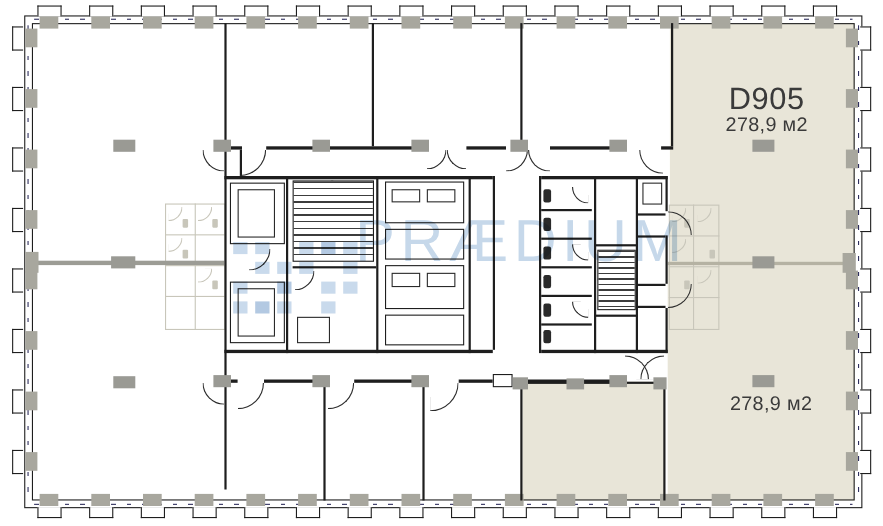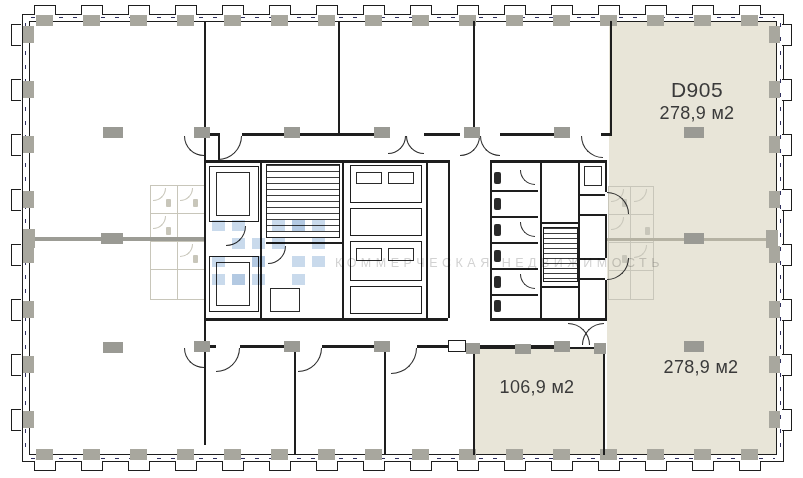--- a/index.html
+++ b/index.html
@@ -29,21 +29,21 @@
   .demR{background:#b5b2a3;}
   .faint{border:1.2px solid #c8c6ba;background:transparent;}
   .faintline{background:#c8c6ba;}
   .ffix{background:#c8c6ba;border-radius:1px;}
   .arc{background:transparent;border:0 solid #2a2a2a;}
   .farc{background:transparent;border:0 solid #c8c6ba;}
   
   .region{background:var(--beige,#e8e5d8);}
   
   .unit-label{position:absolute;text-align:center;color:#3a3a3a;z-index:40;}
-  .unit-label .uid{font-size:21px;line-height:24px;letter-spacing:0.5px;}
+  .unit-label .uid{font-size:28px;line-height:24px;letter-spacing:0.5px;}
   .unit-label .uarea{font-size:18px;line-height:22px;letter-spacing:0.3px;}
   
   .watermark{position:absolute;left:195px;top:186px;width:470px;height:106px;
              mix-blend-mode:multiply;z-index:60;pointer-events:none;}
   .wm-brand{position:absolute;left:128px;top:6px;font-size:54px;line-height:1.0;
             letter-spacing:5px;color:var(--brand,#c6d8ea);white-space:nowrap;}
   .wm-sub{position:absolute;left:140px;top:70px;font-size:12.5px;letter-spacing:4.5px;
           color:var(--subtitle,#d2d2d2);white-space:nowrap;}
   .wm-logo{position:absolute;left:17px;top:34px;width:115px;height:66px;}
   .wm-cell{position:absolute;width:13px;height:11px;}
@@ -301,21 +301,20 @@
     </div>
 
   <div class="unit-label" style="left:617px;top:78px;width:160px">
     <div class="uid">D905</div>
     <div class="uarea">278,9 м2</div>
   </div>
   <div class="unit-label" style="left:621px;top:356px;width:160px">
     <div class="uarea">278,9 м2</div>
   </div>
   <div class="unit-label" style="left:457px;top:376px;width:160px">
-    <div class="uarea">106,9 м2</div>
   </div>
 
   <div class="watermark">
     <div class="wm-logo" id="wm-logo">
         <div class="wm-cell" style="left: 0px; top: 0px; background: rgb(201, 218, 236);"></div>
         <div class="wm-cell" style="left: 20px; top: 0px; background: rgb(201, 218, 236);"></div>
         <div class="wm-cell" style="left: 60px; top: 0px; background: rgb(201, 218, 236);"></div>
         <div class="wm-cell" style="left: 80px; top: 0px; background: rgb(179, 201, 226);"></div>
         <div class="wm-cell" style="left: 100px; top: 0px; background: rgb(201, 218, 236);"></div>
         <div class="wm-cell" style="left: 20px; top: 18px; background: rgb(201, 218, 236);"></div>
@@ -324,15 +323,15 @@
         <div class="wm-cell" style="left: 100px; top: 18px; background: rgb(201, 218, 236);"></div>
         <div class="wm-cell" style="left: 0px; top: 36px; background: rgb(201, 218, 236);"></div>
         <div class="wm-cell" style="left: 40px; top: 36px; background: rgb(179, 201, 226);"></div>
         <div class="wm-cell" style="left: 80px; top: 36px; background: rgb(201, 218, 236);"></div>
         <div class="wm-cell" style="left: 100px; top: 36px; background: rgb(201, 218, 236);"></div>
         <div class="wm-cell" style="left: 0px; top: 54px; background: rgb(201, 218, 236);"></div>
         <div class="wm-cell" style="left: 20px; top: 54px; background: rgb(179, 201, 226);"></div>
         <div class="wm-cell" style="left: 40px; top: 54px; background: rgb(201, 218, 236);"></div>
         <div class="wm-cell" style="left: 80px; top: 54px; background: rgb(201, 218, 236);"></div>
       </div>
-    <div class="wm-sub">КОММЕРЧЕСКАЯ НЕДВИЖИМОСТЬ</div>
+    <div class="wm-brand">PRÆDIUM</div>
   </div>
 </div>
 
 </body></html>

